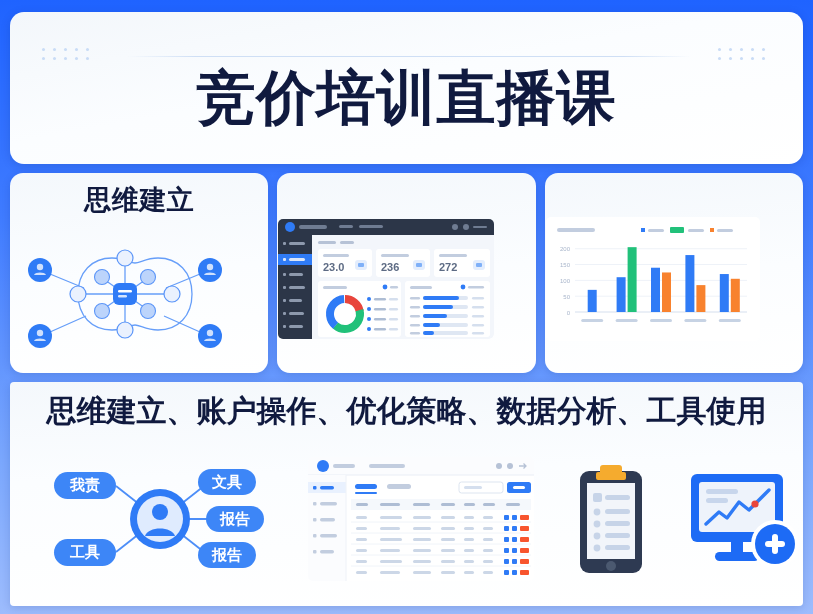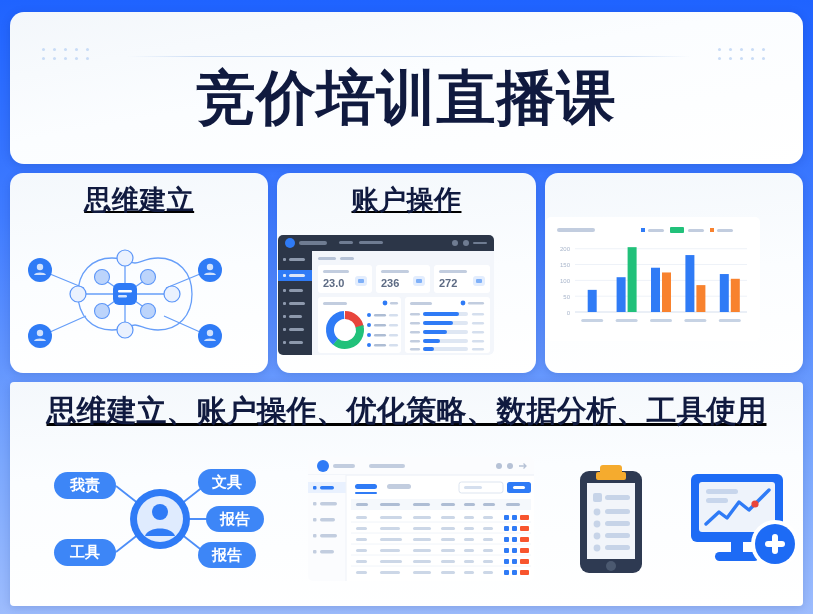--- a/index.html
+++ b/index.html
@@ -11,21 +11,20 @@
     position: relative;
   }
 
   .poster {
     position: absolute;
     inset: 0;
     padding: 12px 10px 8px 10px;
     display: flex;
     flex-direction: column;
     gap: 9px;
-    text-decoration: underline;
   }
 
   
   .header-card {
     position: relative;
     height: 152px;
     border-radius: 14px;
     background: linear-gradient(170deg, #f3f7fb 0%, #fbfdff 45%, #ffffff 100%);
     box-shadow: 0 2px 10px rgba(10,40,110,.18);
     overflow: hidden;
@@ -201,21 +200,20 @@
             <path d="M24 109c1.5-3.2 10.5-3.2 12 0z" fill="#cfe0fd"></path>
             <circle cx="200" cy="104" r="12" fill="#2f7bf6"></circle>
             <circle cx="200" cy="101" r="3.2" fill="#cfe0fd"></circle>
             <path d="M194 109c1.5-3.2 10.5-3.2 12 0z" fill="#cfe0fd"></path>
           </g>
         </svg>
       </div>
     </div>
 
     <div class="feature-card">
-      <div class="feature-title">账户操作</div>
       <div class="feature-art">
         <svg width="218" height="122" viewBox="0 0 218 122">
           <defs>
             <clipPath id="dashClip">
                 <rect x="1" y="1" width="216" height="120" rx="5"></rect>
               </clipPath>
           </defs>
           <g clip-path="url(#dashClip)">
             <rect x="1" y="1" width="216" height="120" rx="5" fill="#f3f6fb"></rect>
 

